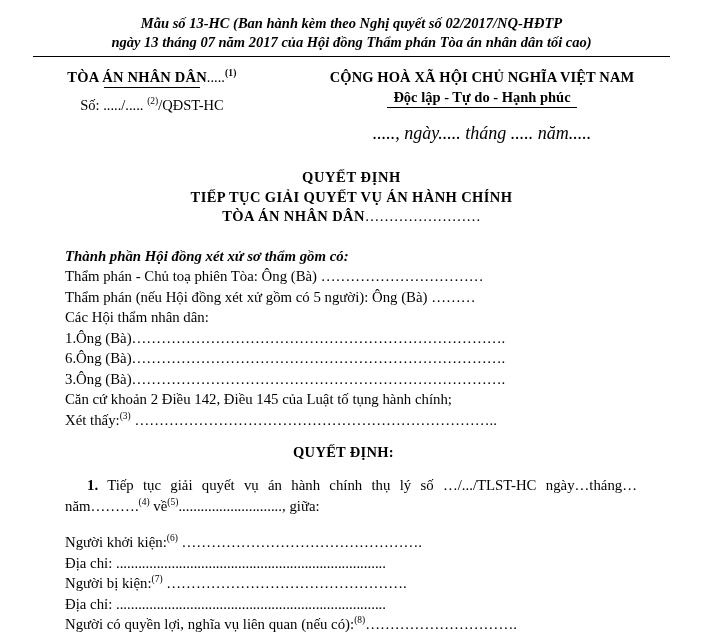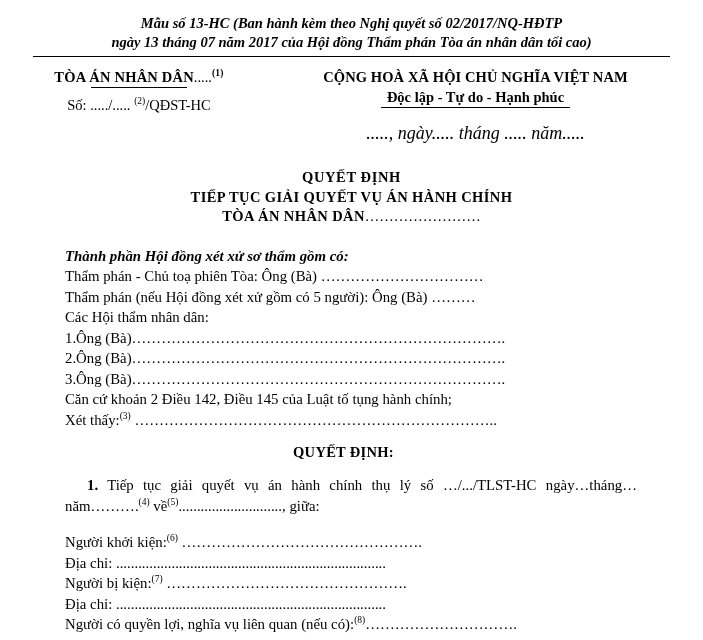--- a/index.html
+++ b/index.html
@@ -42,21 +42,21 @@
 
   
   .masthead {
     display: flex;
     align-items: flex-start;
     padding: 12px 0 0 0;
   }
   .mast-left {
     width: 270px;
     text-align: center;
-    padding-left: 4px;
+    padding-left: 17px;
   }
   .mast-right {
     flex: 1;
     text-align: center;
     padding-right: 26px;
   }
   .court-name {
     font-weight: bold;
     font-size: 14.5px;
     letter-spacing: 0.2px;
@@ -192,21 +192,21 @@
     <div class="t2">TIẾP TỤC GIẢI QUYẾT VỤ ÁN HÀNH CHÍNH</div>
     <div class="t3"><span>TÒA ÁN NHÂN DÂN</span><span class="dots">……………………</span></div>
   </div>
 
   <div class="body-block">
     <p class="b-bold-italic">Thành phần Hội đồng xét xử sơ thẩm gồm có:</p>
     <p>Thẩm phán - Chủ toạ phiên Tòa: Ông  (Bà)  ……………………………</p>
     <p>Thẩm phán (nếu Hội đồng xét xử gồm có 5 người): Ông  (Bà) ………</p>
     <p>Các Hội thẩm nhân dân:</p>
     <p>1.Ông (Bà)………………………………………………………………….</p>
-    <p>2.Ông (Bà)………………………………………………………………….</p>
+    <p>6.Ông (Bà)………………………………………………………………….</p>
     <p>3.Ông (Bà)………………………………………………………………….</p>
     <p>Căn cứ khoản 2 Điều 142, Điều 145 của Luật tố tụng hành chính;</p>
     <p><span>Xét thấy:</span><sup>(3)</sup><span> ………………………………………………………………..</span></p>
   </div>
 
   <div class="decision-head">QUYẾT ĐỊNH:</div>
 
   <div class="item1"><span class="num">1.</span>
     <span>Tiếp tục giải quyết vụ án hành chính thụ lý số …/.../TLST-HC ngày…tháng…năm…</span><span>…….</span><sup>(4)</sup><span> về</span><sup>(5)</sup><span>............................</span><span>, giữa:</span></div>
 

